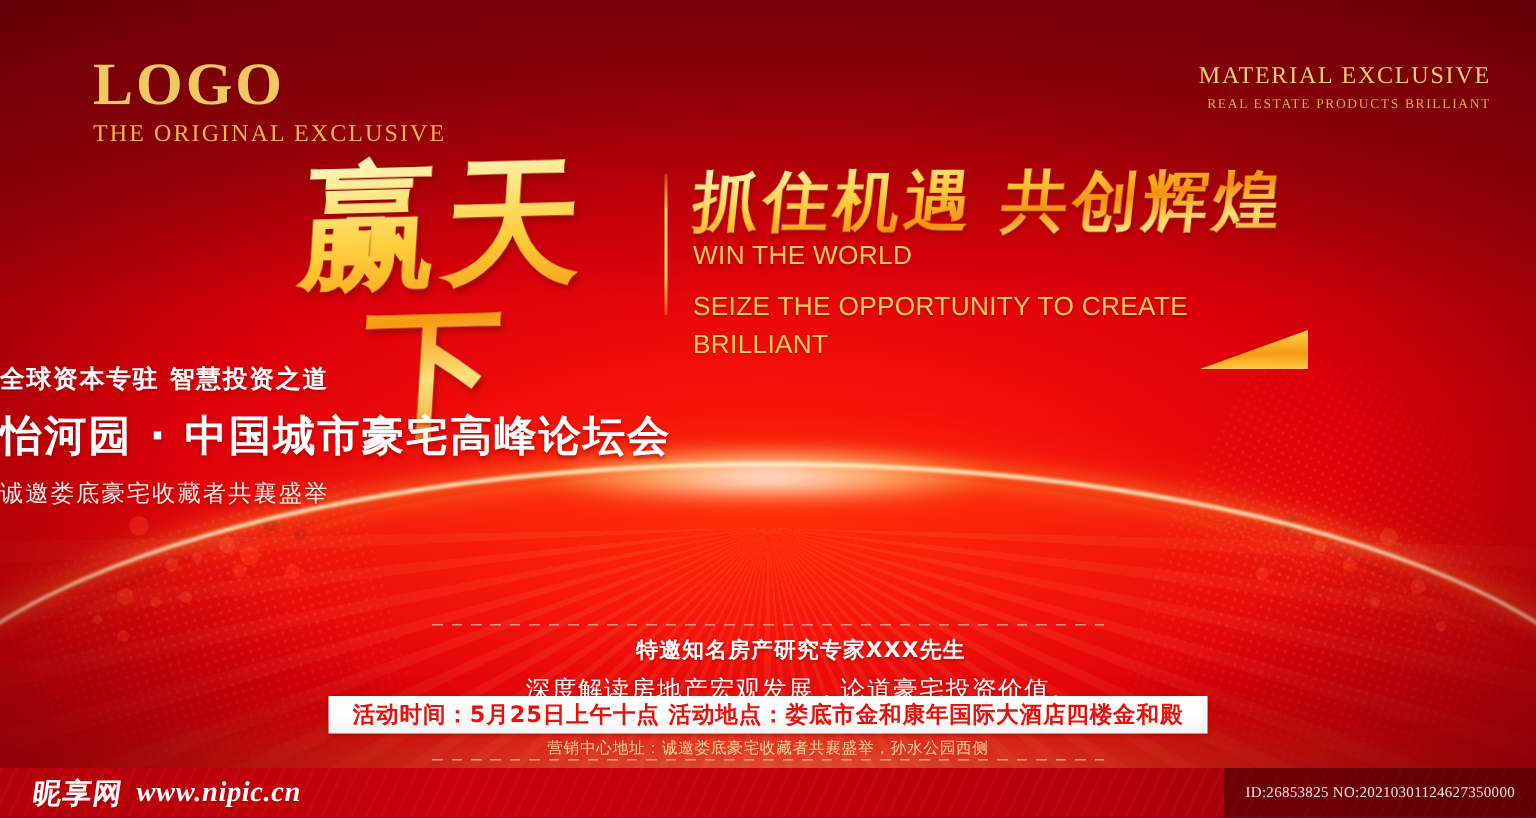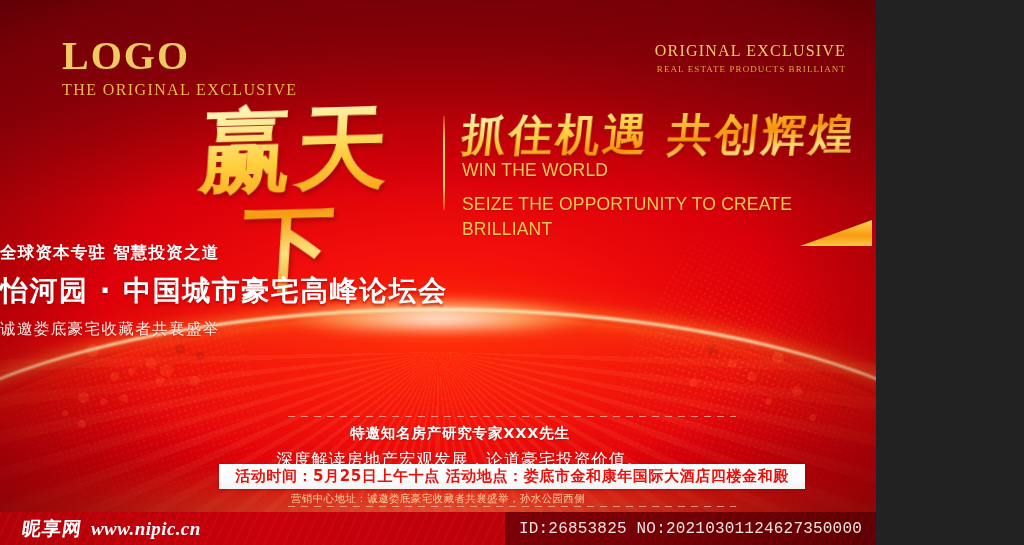--- a/index.html
+++ b/index.html
@@ -1,18 +1,18 @@
 <!DOCTYPE html>
 <html><head>
 <meta charset="utf-8">
 <style>
   * { margin:0; padding:0; box-sizing:border-box; }
   html,body { background:#222; }
   .stage {
-    position:relative; width:876px; height:545px; overflow:hidden;
+    position:relative; width:1024px; height:545px; overflow:hidden;
     font-family:"Liberation Sans","DejaVu Sans",sans-serif;
     background:#4c1d95;
   }
 
   
   .bg-base{
     position:absolute; inset:0;
     background:
       radial-gradient(ellipse 70% 55% at 50% 62%, #ff2608 0%, #f4100b 28%, #dc000a 58%, #b00008 100%);
   }
@@ -230,22 +230,22 @@
   }
   .wm-url{
     font-family:"Liberation Serif","DejaVu Serif",serif;
     font-style:italic; font-size:19px; font-weight:700; color:#ffffff; letter-spacing:.4px;
   }
   .idbox{
     position:absolute; right:0; top:0; height:33px; padding:0 14px;
     display:flex; align-items:center; background:rgba(40,0,3,.45);
   }
   .idbox span{
-    font-family:Liberation Mono, monospace;
-    font-size:16px; color:#f0e2e0; letter-spacing:.2px;
+    font-family:Liberation Serif, serif;
+    font-size:10px; color:#f0e2e0; letter-spacing:.2px;
   }
 </style>
 </head>
 <body>
 
 <div class="stage">
 
   <div class="bg-base"></div>
   <div class="bg-topdark"></div>
 
@@ -289,21 +289,21 @@
   <div class="halftone rtop"></div>
 
   <div class="bg-vignette"></div>
 
   <div class="logo-block">
     <div class="logo-main">LOGO</div>
     <div class="logo-sub">THE ORIGINAL EXCLUSIVE</div>
   </div>
 
   <div class="hdr-right">
-    <div class="l1">ORIGINAL EXCLUSIVE</div>
+    <div class="l1">MATERIAL EXCLUSIVE</div>
     <div class="l2">REAL ESTATE PRODUCTS BRILLIANT</div>
   </div>
 
   <div class="hero">
     <div class="hero-left">赢天下</div>
     <div class="divider"></div>
     <div class="hero-right">
       <div class="cn-line"><span>抓住机遇</span><span class="gap"></span><span>共创辉煌</span></div>
       <div class="en-line" style="margin-top:0;">WIN THE WORLD</div>
       <div class="en-line">SEIZE THE OPPORTUNITY TO CREATE BRILLIANT</div>

